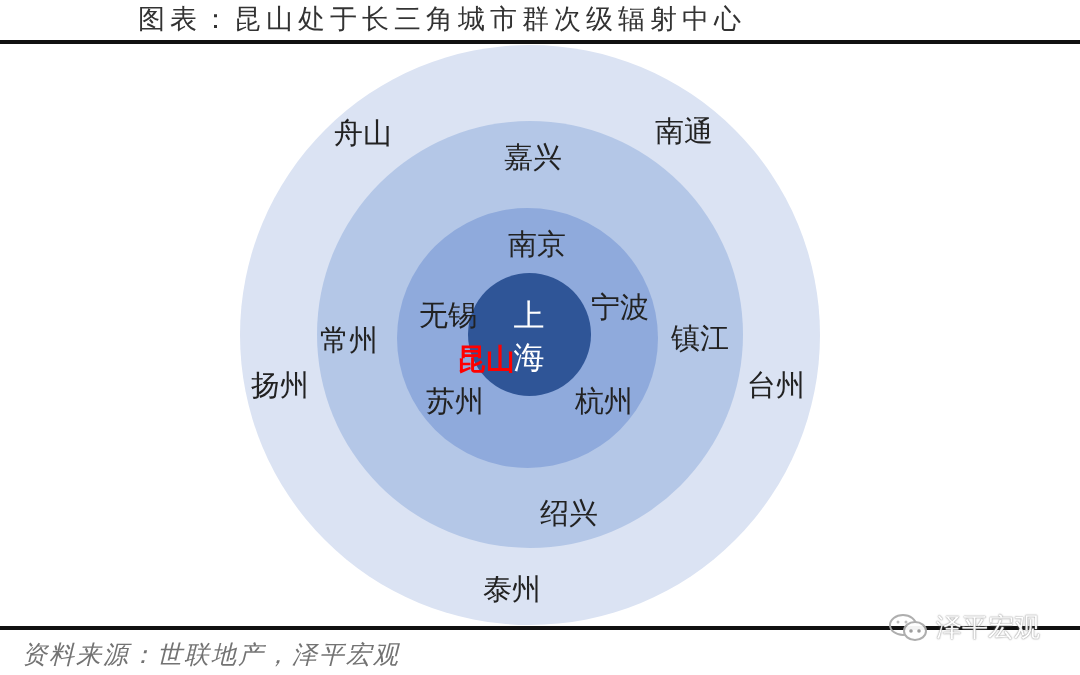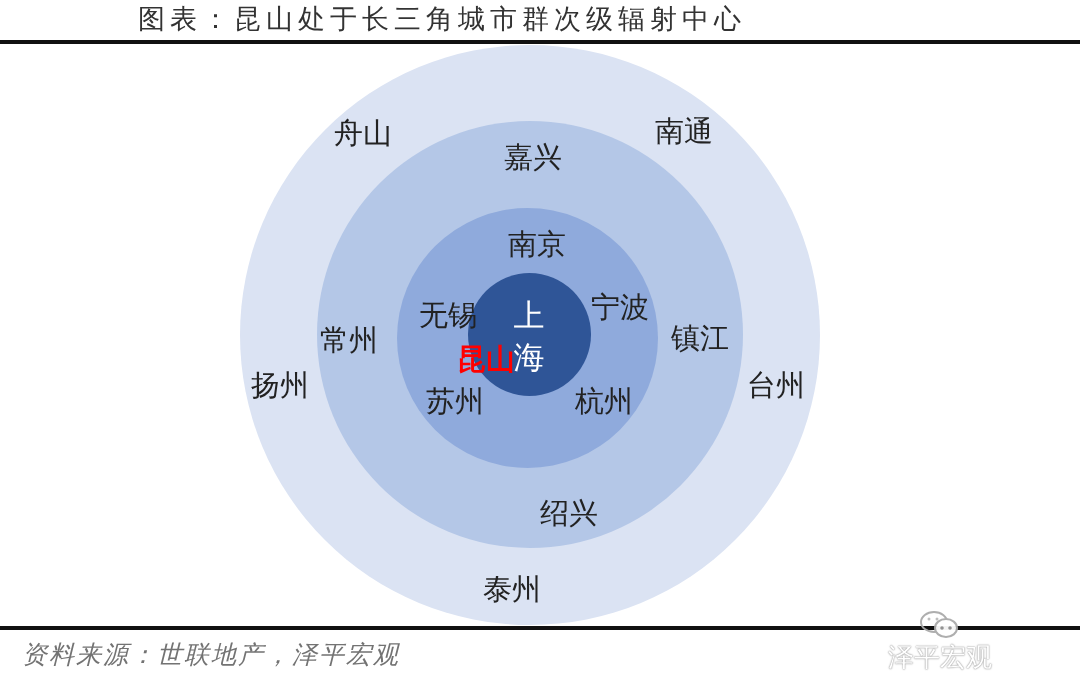--- a/index.html
+++ b/index.html
@@ -69,26 +69,25 @@
       font-size: 25px;
       color: #737373;
       letter-spacing: 2px;
     }
     .watermark {
       position: absolute;
       left: 888px;
       top: 610px;
       display: flex;
       align-items: center;
-      gap: 0;
+      gap: 6px;
       color: #ffffff;
       font-size: 26px;
       text-shadow: 0 0 2px #999, 0 0 1px #777;
       opacity: 0.95;
-      flex-direction: column;
     }
     .wm-icon {
       width: 42px;
       height: 30px;
     }
   </style>
 </head>
 <body>
 
 <div class="title">图表：昆山处于长三角城市群次级辐射中心</div>

